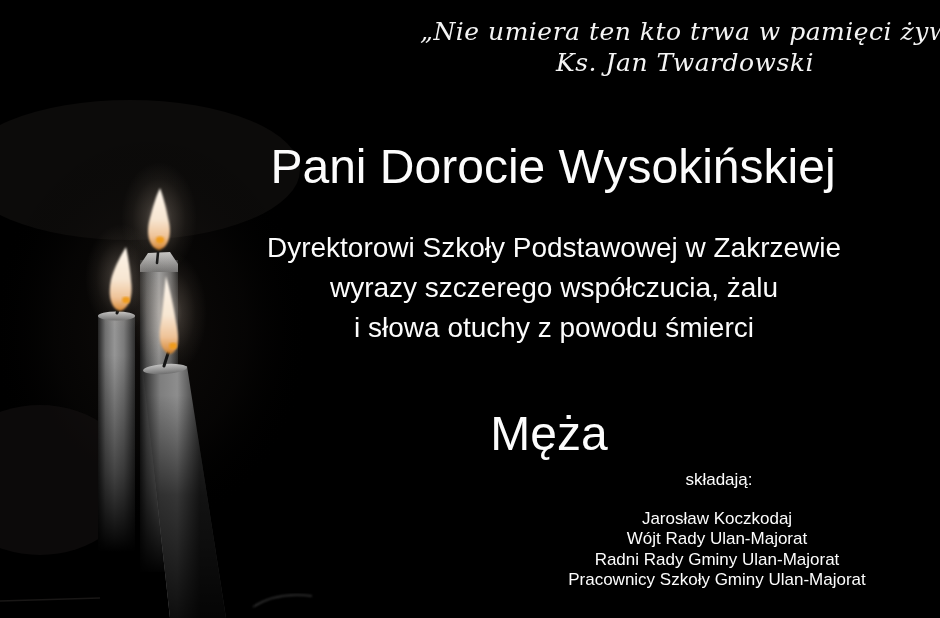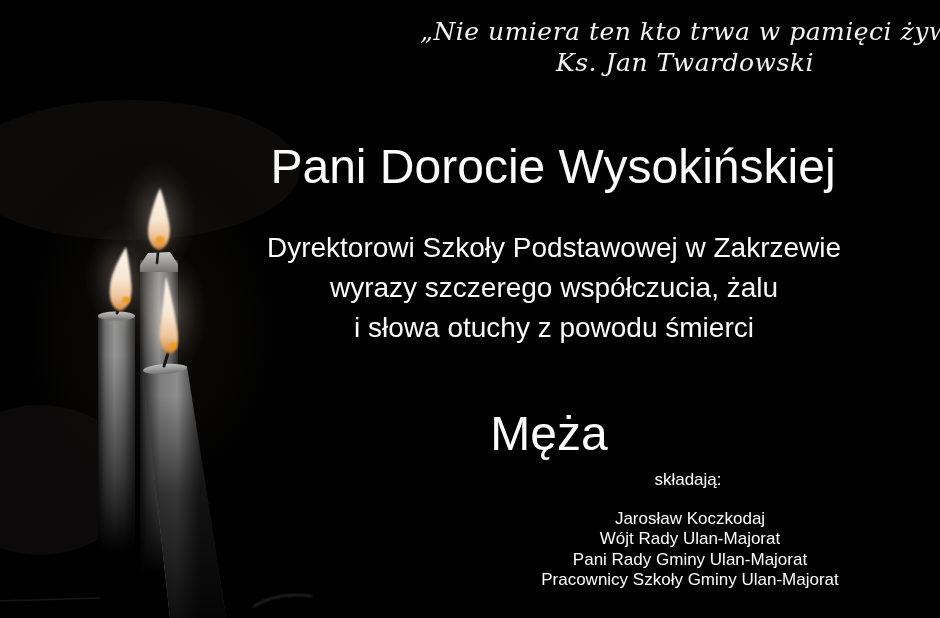--- a/index.html
+++ b/index.html
@@ -27,25 +27,25 @@
   }
   .bodytext{
     left:154px;top:228px;width:800px;
     font-size:28px;line-height:40px;
   }
   .deceased{
     left:133px;top:390px;width:800px;
     font-size:48px;margin:16px;font-weight:400;
   }
   .sig-label{
-    left:488px;top:470px;width:400px;
+    left:519px;top:470px;width:400px;
     font-size:17px;
   }
   .sig-names{
-    left:490px;top:509px;width:400px;
+    left:517px;top:509px;width:400px;
     font-size:17px;line-height:20.3px;
   }
 </style>
 </head>
 <body>
 
 <div class="card">
 
   <svg width="330" height="618" viewBox="0 0 330 618" aria-hidden="true">
     <defs>
@@ -194,17 +194,17 @@
     <div>i słowa otuchy z powodu śmierci</div>
   </div>
 
   <div class="txt deceased">Męża</div>
 
   <div class="txt sig-label">składają:</div>
 
   <div class="txt sig-names">
     <div>Jarosław Koczkodaj</div>
     <div>Wójt Rady Ulan-Majorat</div>
-    <div>Pani Rady Gminy Ulan-Majorat</div>
+    <div>Radni Rady Gminy Ulan-Majorat</div>
     <div>Pracownicy Szkoły Gminy Ulan-Majorat</div>
   </div>
 
 </div>
 
 </body></html>

